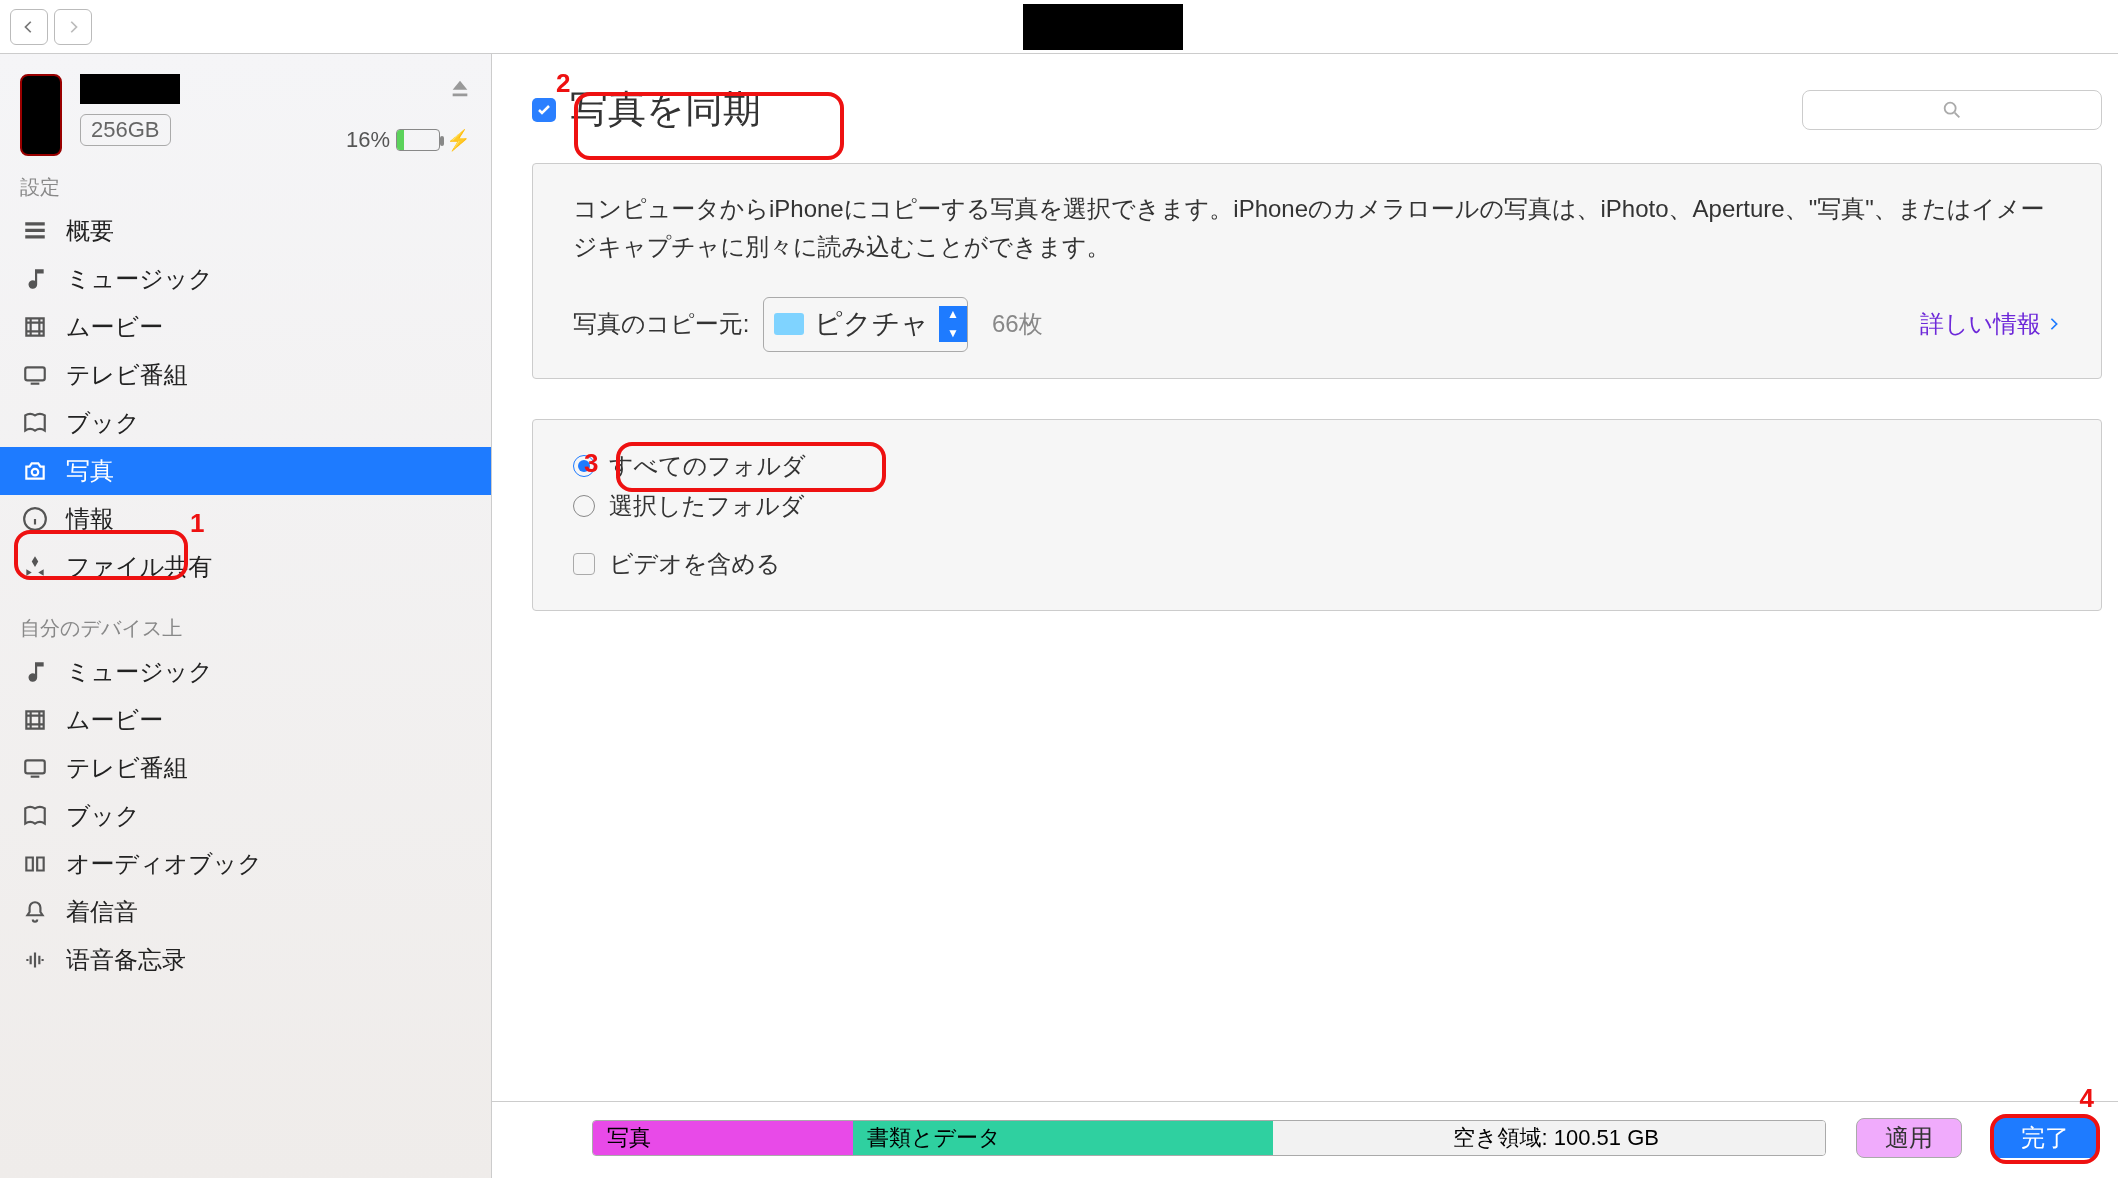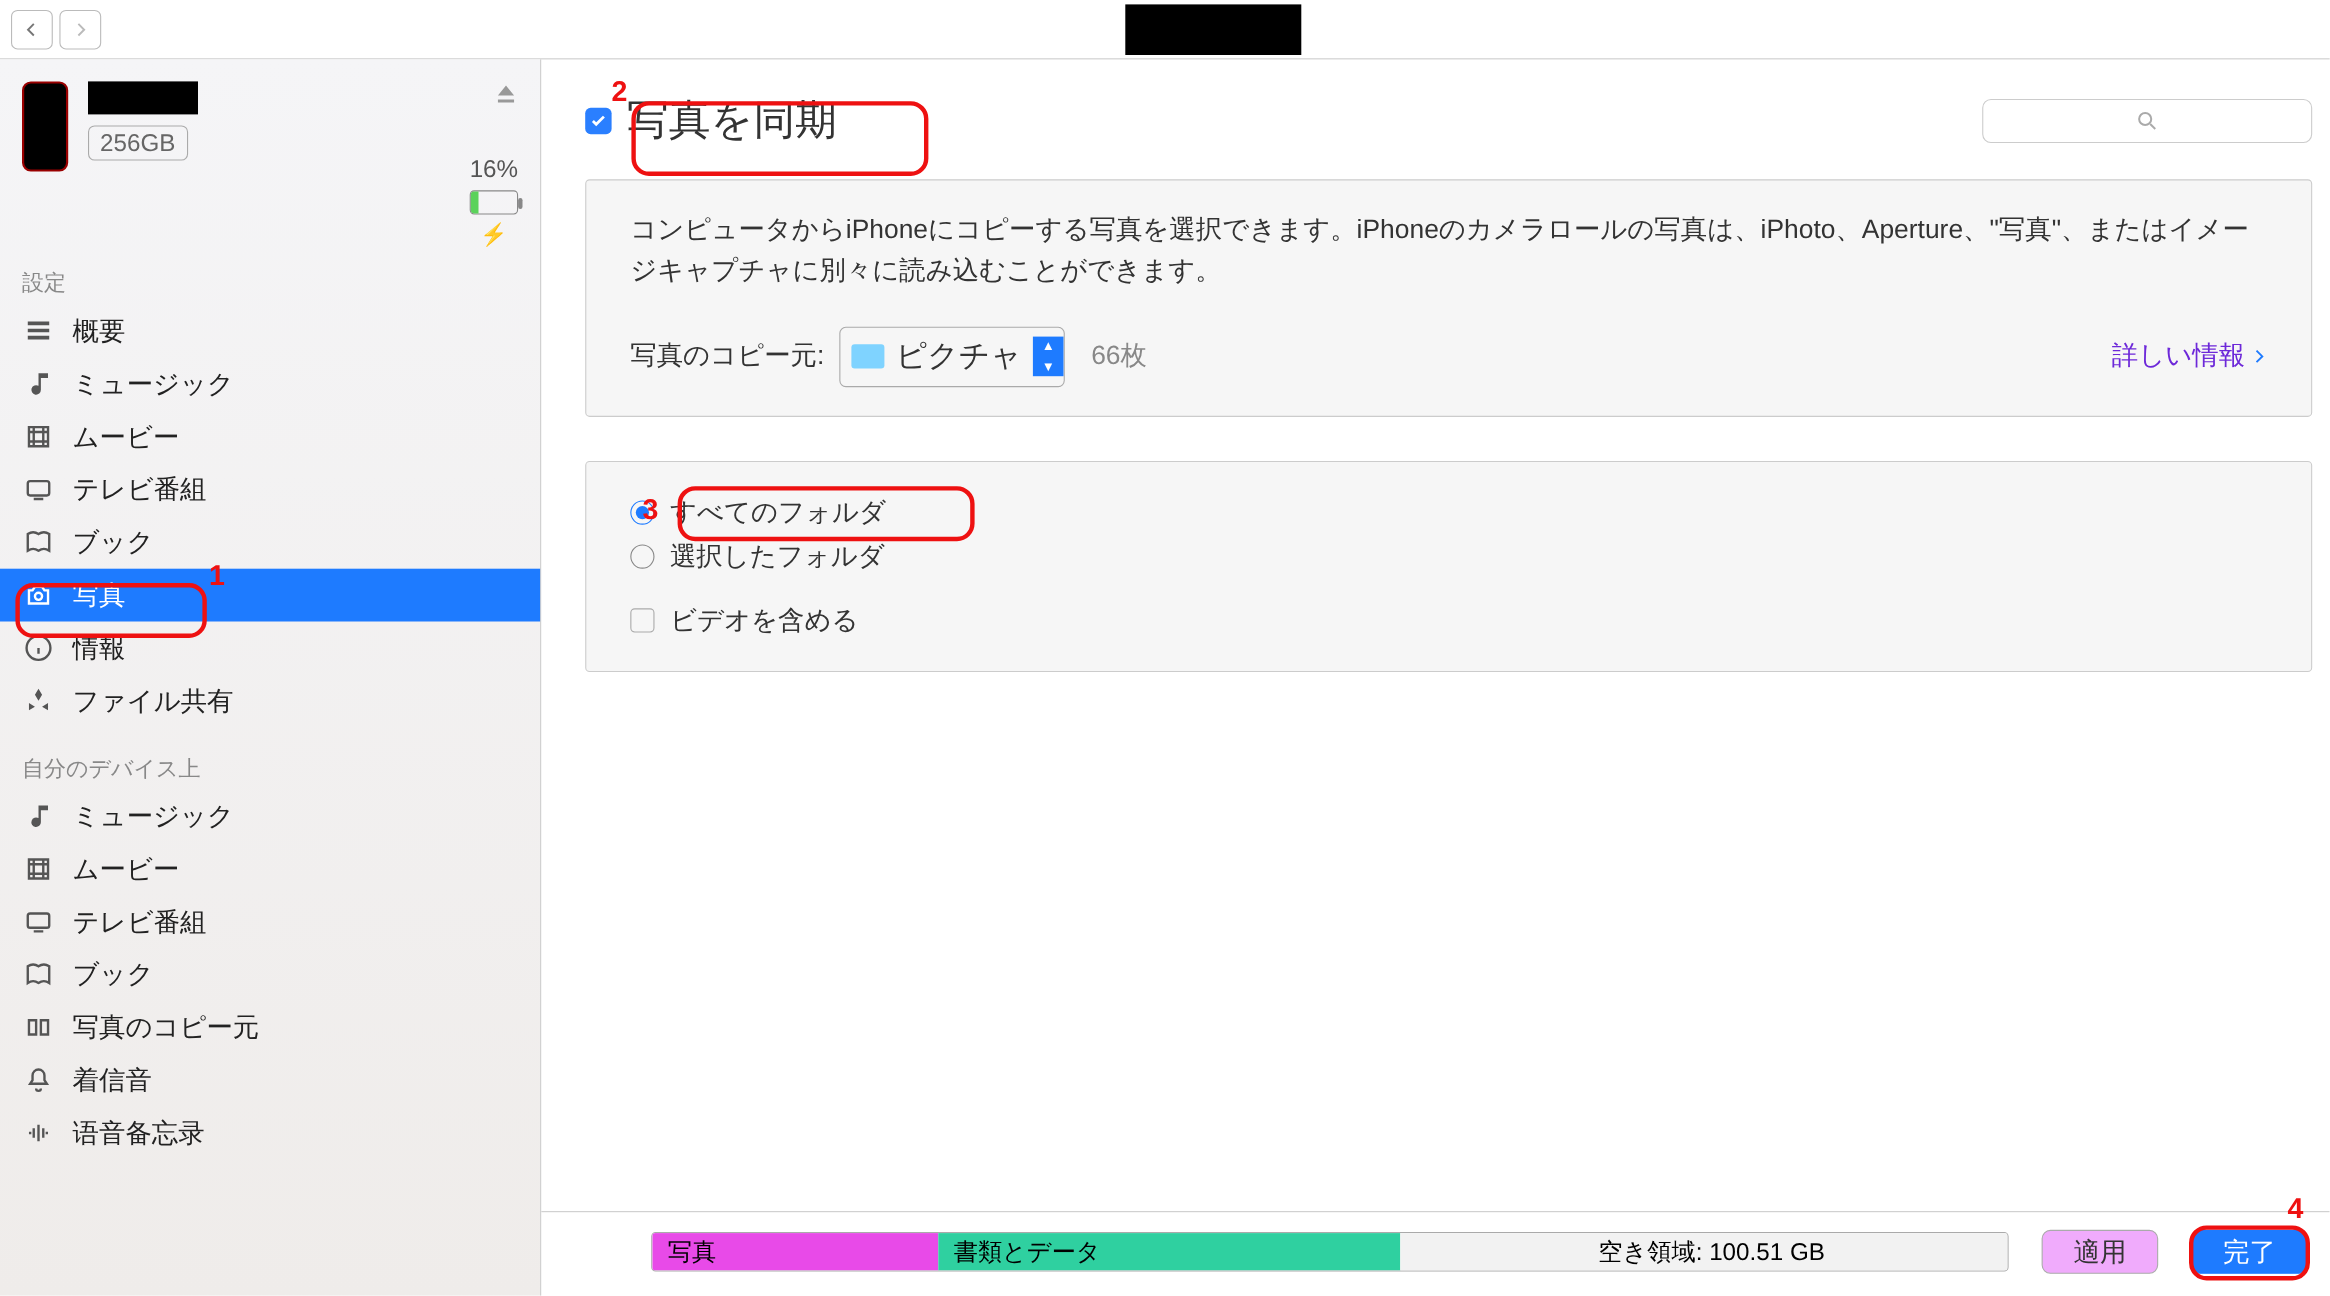--- a/index.html
+++ b/index.html
@@ -16,21 +16,21 @@
 .sidebar { width: 492px; background: linear-gradient(180deg,#f5f5f7 0%, #efecea 100%); border-right: 1px solid #ccc; display:flex; flex-direction:column; }
 
 .device-block { padding: 20px 20px 12px 20px; display:flex; }
 .device-phone { width: 42px; height: 82px; border-radius: 8px; background:#000; border: 2px solid #900; margin-right: 18px; }
 .device-info { flex:1; }
 .dev-name-row { display:flex; align-items:center; }
 .dev-name-redact { width: 100px; height: 30px; background:#000; }
 .dev-storage { display:inline-block; margin-top: 10px; border:1px solid #aaa; border-radius:6px; padding: 2px 10px; font-size: 22px; color:#666; }
 .dev-right { display:flex; align-items:center; gap:8px; margin-left:auto; }
 .eject svg { width:22px; height:22px; }
-.battery-row { display:flex; align-items:center; gap:6px; font-size:22px; color:#555; margin-top:30px;flex-direction:column; }
+.battery-row { display:flex; align-items:center; gap:6px; font-size:22px; color:#555; margin-top:14px; }
 .battery { width:44px; height:22px; border:1px solid #888; border-radius:4px; position:relative; }
 .battery::after{content:""; position:absolute; right:-5px; top:6px; width:4px; height:10px; background:#888; border-radius:2px;}
 .battery-fill{height:100%; width:16%; background:#5bd25b; border-radius:3px 0 0 3px;}
 .bolt{font-size:20px;color:#555;}
 
 .section-label { font-size: 20px; color:#888; padding: 6px 20px; }
 
 .side-item { display:flex; align-items:center; height: 48px; padding: 0 20px; gap: 16px; font-size: 24px; color:#222; }
 .side-item.selected { background:#1e7bff; color:#fff; border-radius: 0; }
 .side-item .icon { width: 30px; height:30px; display:flex;align-items:center;justify-content:center;color:#555;}
@@ -225,21 +225,21 @@
           </svg>
         </span>
       <span>ブック</span>
     </div>
     <div class="side-item">
       <span class="icon">
           <svg width="26" height="26" viewBox="0 0 24 24">
             <path d="M4 6h6v12H4zM14 6h6v12h-6z" fill="none" stroke="#555" stroke-width="2"></path>
           </svg>
         </span>
-      <span>写真のコピー元</span>
+      <span>オーディオブック</span>
     </div>
     <div class="side-item">
       <span class="icon">
           <svg width="26" height="26" viewBox="0 0 24 24">
             <path d="M12 3a5 5 0 0 1 5 5v4l2 3H5l2-3V8a5 5 0 0 1 5-5zM10 19a2 2 0 0 0 4 0" fill="none" stroke="#555" stroke-width="2"></path>
           </svg>
         </span>
       <span>着信音</span>
     </div>
     <div class="side-item">

